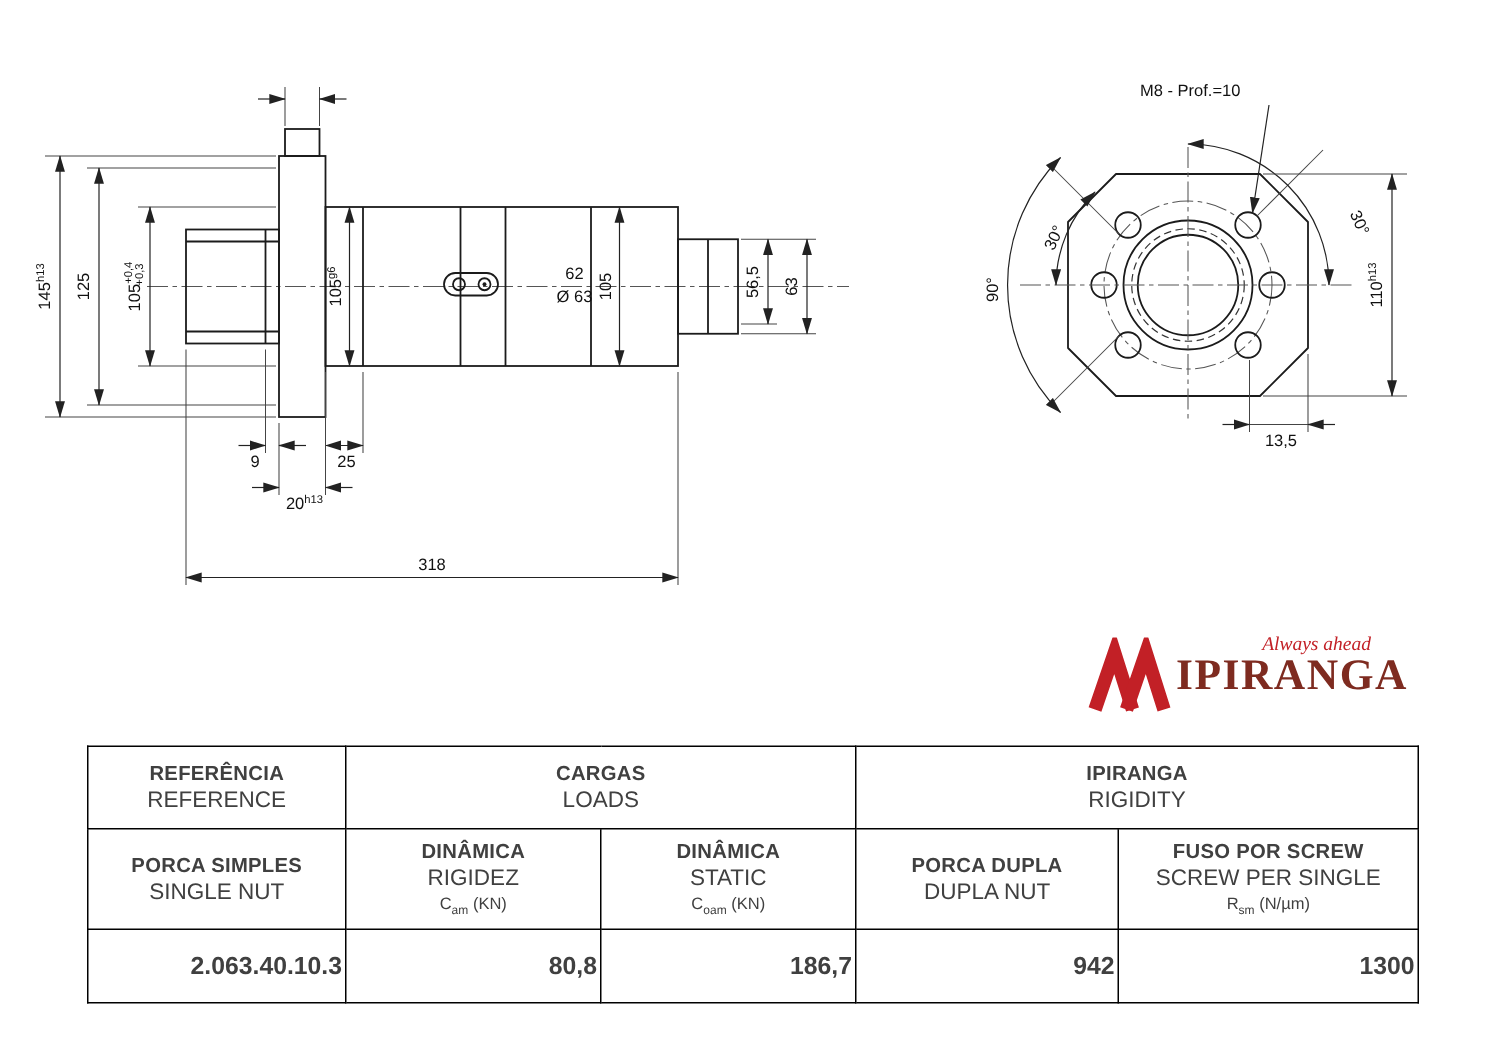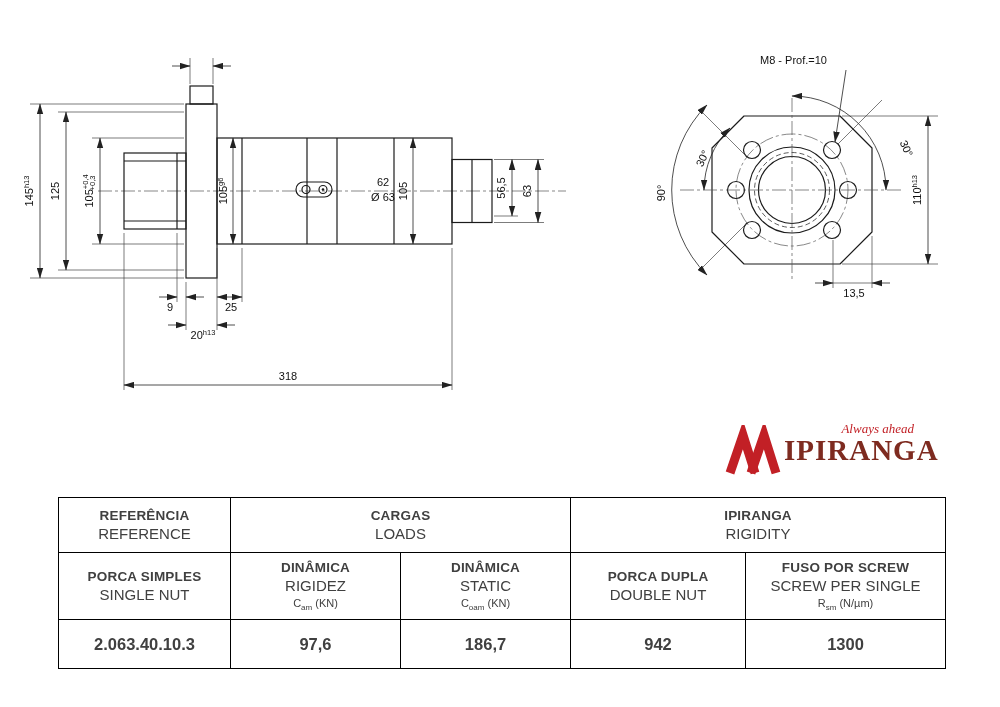--- a/index.html
+++ b/index.html
@@ -20,21 +20,21 @@
   .tagline{position:absolute;right:15px;top:0;font-family:"Liberation Serif",serif;
            font-style:italic;font-size:13px;color:#C22026;}
   .brand{position:absolute;left:60px;top:13px;font-family:"Liberation Serif",serif;
          font-weight:bold;font-size:29px;color:#7E2B20;letter-spacing:1px;}
   
   .spec{position:absolute;left:58px;top:497px;width:887px;border-collapse:collapse;
         table-layout:fixed;text-align:center;color:#404040;}
   .spec td{border:1.7px solid #000;vertical-align:middle;padding:2px;}
   .r1 td{height:50px;}
   .r2 td{height:62px;}
-  .r3 td{height:44px;}
+  .r3 td{height:44px;text-align:right;}
   .pt{font-weight:bold;font-size:13.5px;letter-spacing:0.2px;}
   .en{font-size:15px;margin-top:2px;}
   .sym{font-size:11px;margin-top:3px;}
   .sym sub{font-size:8px;text-align:center;}
   .val{font-weight:bold;font-size:16.5px;}
 </style>
 </head>
 <body>
 
 <div class="sheet">
@@ -230,31 +230,31 @@
           <div class="en">RIGIDEZ</div>
           <div class="sym"><span>C</span><sub>am</sub><span> (KN)</span></div>
         </td>
         <td>
           <div class="pt">DINÂMICA</div>
           <div class="en">STATIC</div>
           <div class="sym"><span>C</span><sub>oam</sub><span> (KN)</span></div>
         </td>
         <td>
           <div class="pt">PORCA DUPLA</div>
-          <div class="en">DOUBLE NUT</div>
+          <div class="en">DUPLA NUT</div>
         </td>
         <td>
           <div class="pt">FUSO POR SCREW</div>
           <div class="en">SCREW PER SINGLE</div>
           <div class="sym"><span>R</span><sub>sm</sub><span> (N/µm)</span></div>
         </td>
       </tr>
       <tr class="r3">
         <td class="val">2.063.40.10.3</td>
-        <td class="val">97,6</td>
+        <td class="val">80,8</td>
         <td class="val">186,7</td>
         <td class="val">942</td>
         <td class="val">1300</td>
       </tr>
     </tbody>
   </table>
 
 </div>
 
 </body></html>

